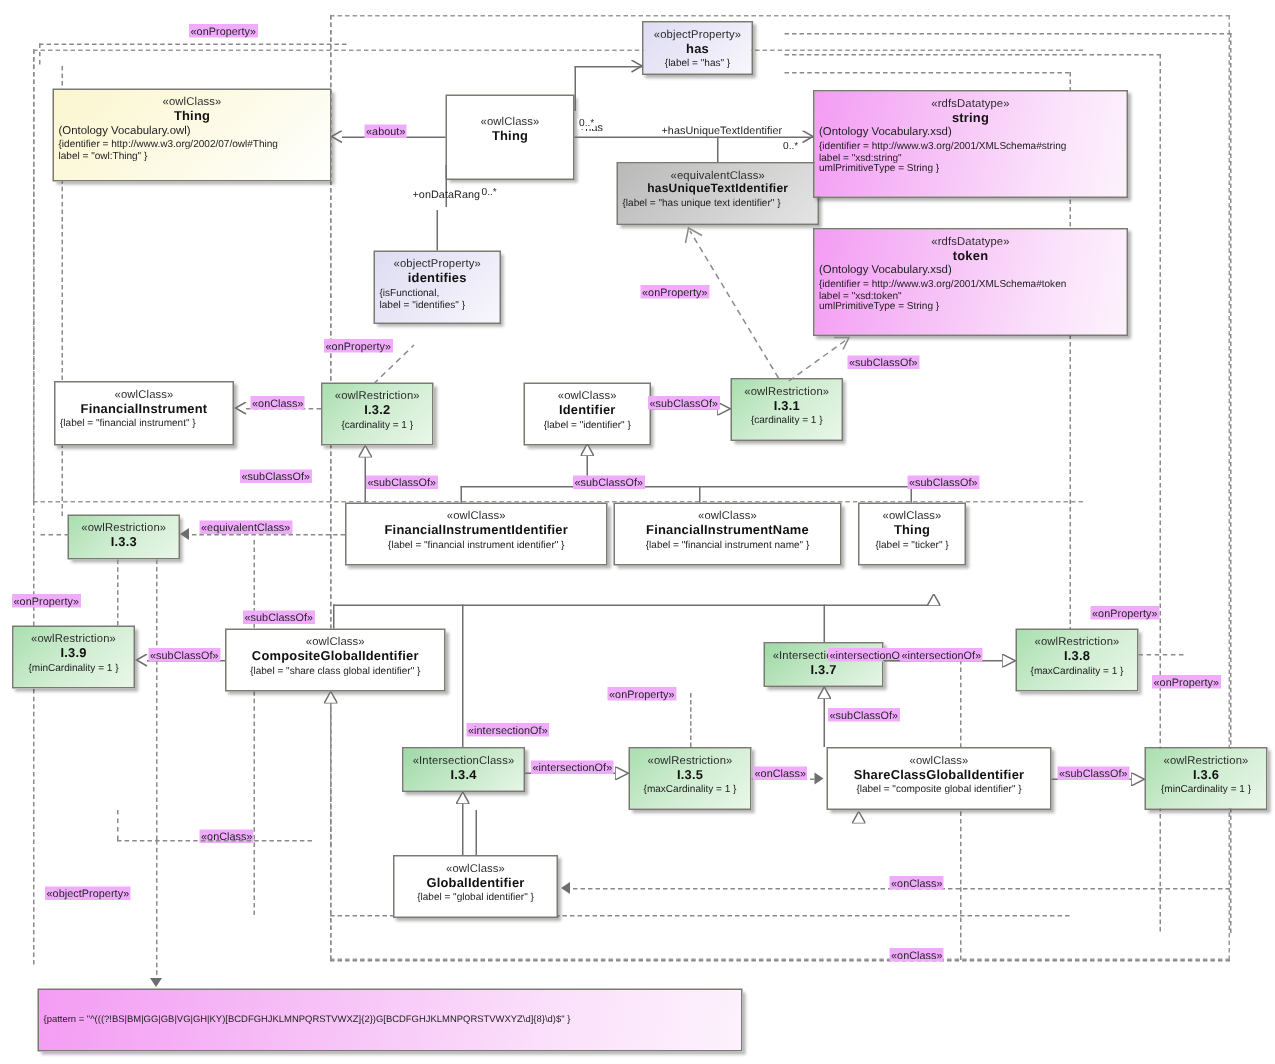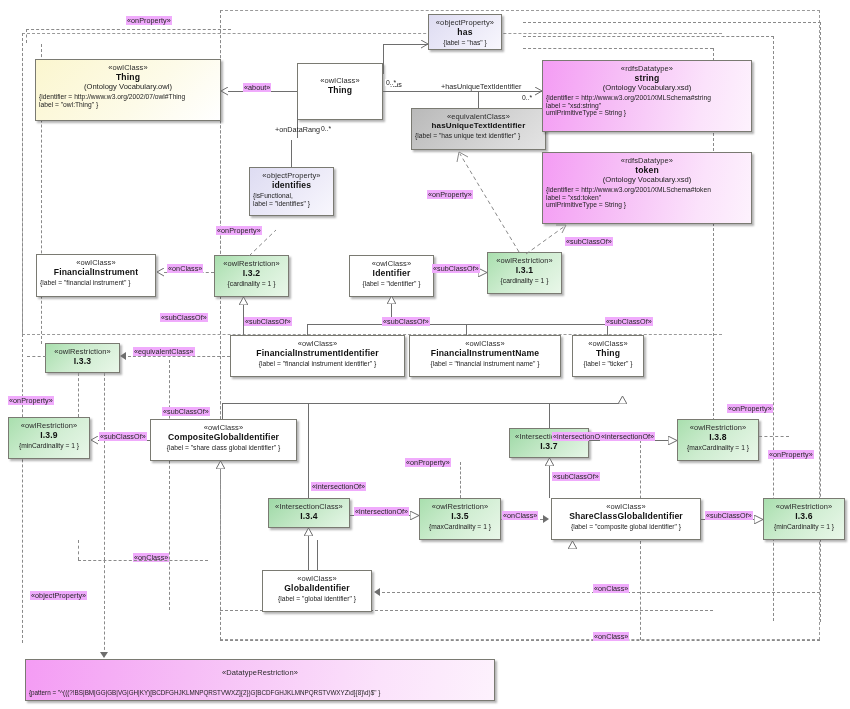--- a/index.html
+++ b/index.html
@@ -11,21 +11,21 @@
     position:absolute;
     box-sizing:border-box;
     border:1px solid #7a7a72;
     box-shadow:2px 2px 2px rgba(0,0,0,.30);
     padding:4px 3px 3px 3px;
     line-height:1.12;
     background:#fff;
   }
   .node .ster{display:block;text-align:center;font-size:7.5px;color:#2b2b2b;letter-spacing:.1px;}
   .node .nm{display:block;text-align:center;font-size:8.6px;font-weight:bold;color:#111;letter-spacing:.15px;margin-top:.5px;}
-  .node .sub{display:block;text-align:center;font-size:7.6px;color:#222;margin-top:.5px;}
+  .node .sub{display:block;font-size:7.6px;color:#222;margin-top:.5px;}
   .node .props{display:block;text-align:left;font-size:6.7px;color:#222;margin-top:1.5px;white-space:nowrap;}
   .node .props.ctr{text-align:center;}
   .node .propline{display:block;white-space:nowrap;}
 
   
   .fill-white{background:#ffffff;}
   .fill-yellow{background:linear-gradient(135deg,#fbf6cf 0%,#fdfbe9 60%,#ffffff 100%);}
   .fill-lav{background:linear-gradient(135deg,#dedcf2 0%,#eceaf8 55%,#f8f7fd 100%);}
   .fill-gray{background:linear-gradient(135deg,#b9b9b9 0%,#cfcfcf 50%,#e4e4e4 100%);}
   .fill-pink{background:linear-gradient(100deg,#f49cf4 0%,#f6bdf6 35%,#fbe2fb 75%,#fdf2fd 100%);}
@@ -266,21 +266,20 @@
 
   <div class="node fill-white" style="left:262px;top:570px;width:110px;height:42px;">
     <span class="ster">«owlClass»</span>
     <span class="nm">GlobalIdentifier</span>
     <span class="props ctr">
       <span class="propline">{label = "global     identifier"  }</span>
     </span>
   </div>
 
   <div class="node fill-pink" style="left:25px;top:659px;width:470px;height:42px;">
-    <span class="ster" style="margin-top:5px;">«DatatypeRestriction»</span>
     <span class="props" style="margin-top:12px;font-size:6.3px;">
       <span class="propline">{pattern = "^(((?!BS|BM|GG|GB|VG|GH|KY)[BCDFGHJKLMNPQRSTVWXZ]{2})G[BCDFGHJKLMNPQRSTVWXYZ\d]{8}\d)$"      }</span>
     </span>
   </div>
 
   <div class="ln h" style="left:228px;top:91px;width:69px;"></div>
   <div class="open" style="left:220px;top:87px;">
     <svg width="9" height="9">
         <polyline points="8,0 1,4 8,8" fill="none" stroke="#6e6e6e" stroke-width="1"></polyline>
       </svg>

